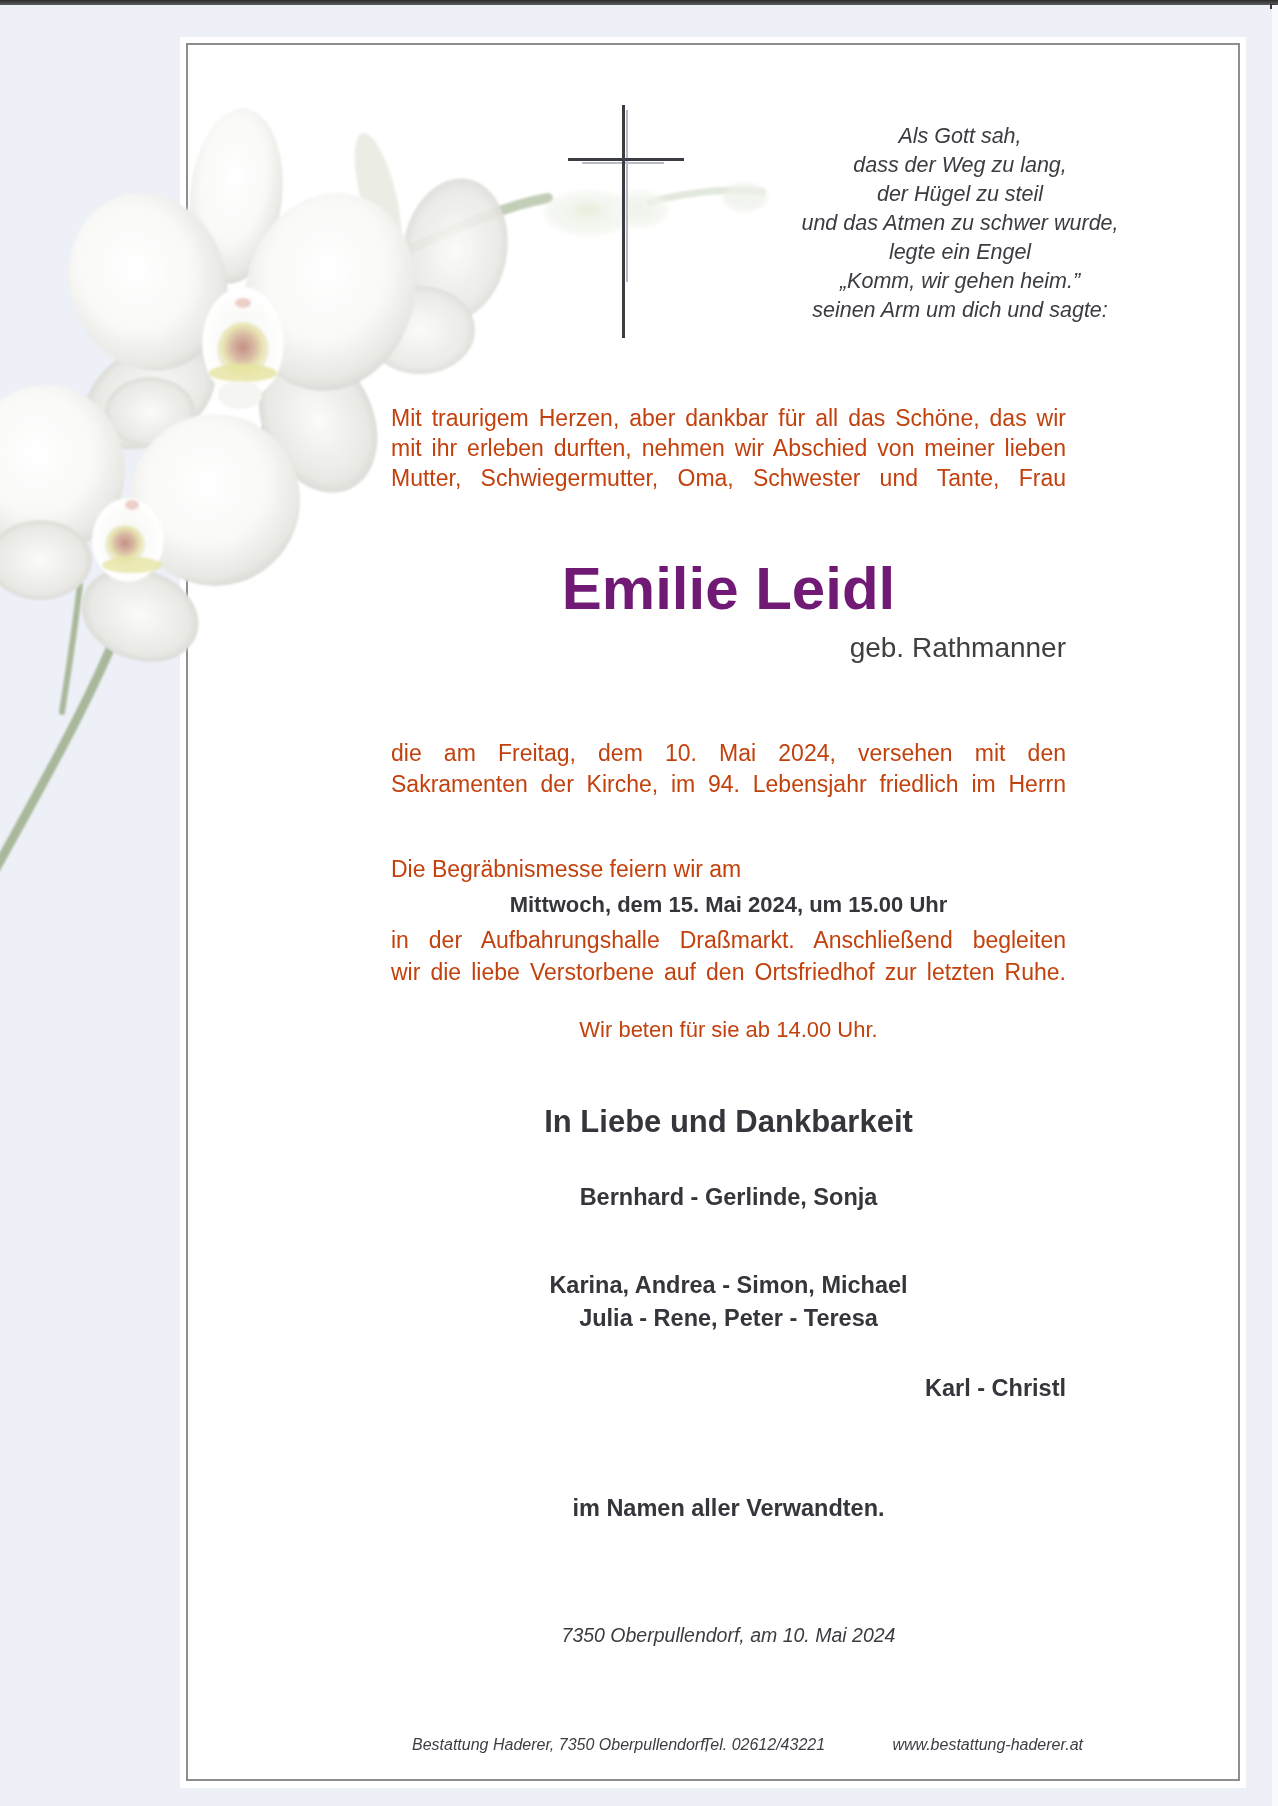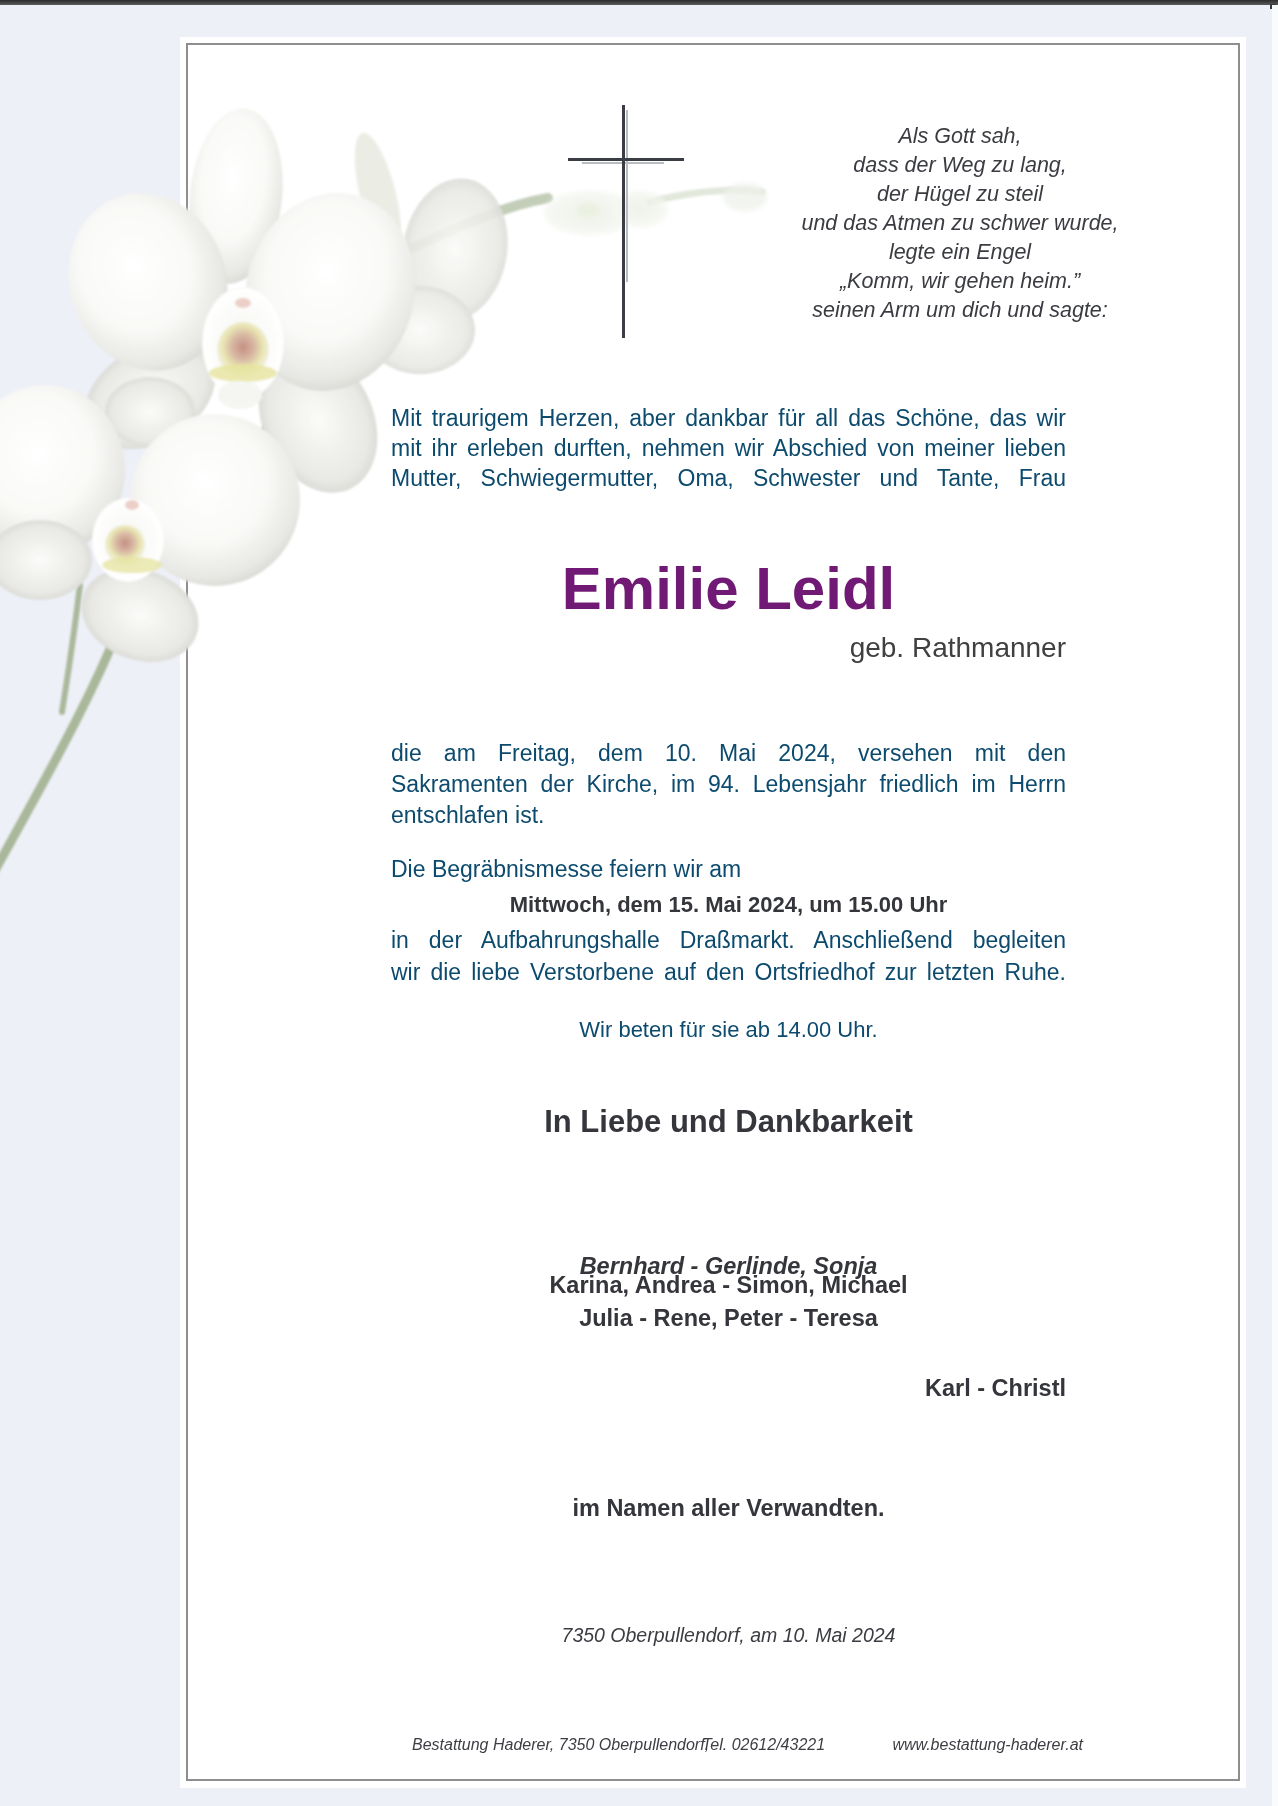--- a/index.html
+++ b/index.html
@@ -22,38 +22,38 @@
   .cross-v { left: 622px; top: 105px; width: 3px; height: 233px; background: #3a3d44; }
   .cross-h { left: 568px; top: 158px; width: 116px; height: 3px; background: #3a3d44; }
   .cross-v-shadow { left: 626px; top: 110px; width: 2px; height: 172px; background: #b9bcc2; }
   .cross-h-shadow { left: 582px; top: 162px; width: 82px; height: 2px; background: #b9bcc2; }
 
   .poem { position: absolute; left: 740px; top: 122px; width: 440px; text-align: center;
     font-style: italic; font-size: 21.5px; line-height: 29px; color: #3a3c41; }
   .poem div { height: 29px; white-space: nowrap; }
 
   .block { position: absolute; left: 391px; width: 675px; }
-  .body-text { font-size: 23px; color: #0c4a6e; }
+  .body-text { font-size: 23px; color: #c2410c; }
   .jline { text-align: justify; text-align-last: justify; height: 30px; line-height: 30px; }
   .lline { text-align: left; height: 30px; line-height: 30px; white-space: nowrap; }
   .cline { text-align: center; white-space: nowrap; }
 
   .intro { top: 403px; }
   .name { top: 554px; text-align: center; font-size: 60px; line-height: 70px; font-weight: bold; color: #701a75; white-space: nowrap; }
   .maiden { top: 630px; text-align: right; font-size: 28px; line-height: 36px; color: #404040; white-space: nowrap; }
   .death { top: 738px; }
   .death .jline, .death .lline { height: 31px; line-height: 31px; }
   .mass-intro { top: 854px; }
   .mass-date { top: 890px; text-align: center; font-size: 22px; line-height: 30px; font-weight: bold; color: #34363b; white-space: nowrap; }
   .location { top: 924px; }
   .location .jline { height: 32px; line-height: 32px; }
   .prayer { top: 1015px; font-size: 22px; line-height: 30px; }
   .heading { top: 1102px; text-align: center; font-size: 31px; line-height: 40px; font-weight: bold; color: #34363b; white-space: nowrap; }
   .mourner { text-align: center; font-size: 23.5px; line-height: 33px; font-weight: bold; color: #34363b; white-space: nowrap; }
-  .g1 { top: 1250px; font-style: italic; }
+  .g1 { top: 1181px; }
   .g2 { top: 1269px; }
   .g3 { top: 1372px; text-align: right; }
   .closing { top: 1476px; margin-top: 16px; }
   .place-date { top: 1602px; text-align: center; font-style: italic; font-size: 19.5px; line-height: 26px; color: #3a3c41; white-space: nowrap; margin-top: 20px; }
 
   .footer { position: absolute; top: 1734px; left: 412px; width: 671px; height: 22px;
     font-style: italic; font-size: 16px; line-height: 22px; color: #3c3e43; white-space: nowrap; }
   .footer .company { position: absolute; left: 0; top: 0; }
   .footer .phone { position: absolute; left: 290px; top: 0; }
   .footer .website { position: absolute; right: 0; top: 0; }
@@ -171,21 +171,20 @@
   <div class="jline">mit ihr erleben durften, nehmen wir Abschied von meiner lieben</div>
   <div class="jline">Mutter, Schwiegermutter, Oma, Schwester und Tante, Frau</div>
 </div>
 
 <div class="block name">Emilie Leidl</div>
 <div class="block maiden">geb. Rathmanner</div>
 
 <div class="block body-text death">
   <div class="jline">die am Freitag, dem 10. Mai 2024, versehen mit den</div>
   <div class="jline">Sakramenten der Kirche, im 94. Lebensjahr friedlich im Herrn</div>
-  <div class="lline">entschlafen ist.</div>
 </div>
 
 <div class="block body-text mass-intro">
   <div class="lline">Die Begräbnismesse feiern wir am</div>
 </div>
 <div class="block mass-date">Mittwoch, dem 15. Mai 2024, um 15.00 Uhr</div>
 <div class="block body-text location">
   <div class="jline">in der Aufbahrungshalle Draßmarkt. Anschließend begleiten</div>
   <div class="jline">wir die liebe Verstorbene auf den Ortsfriedhof zur letzten Ruhe.</div>
 </div>

